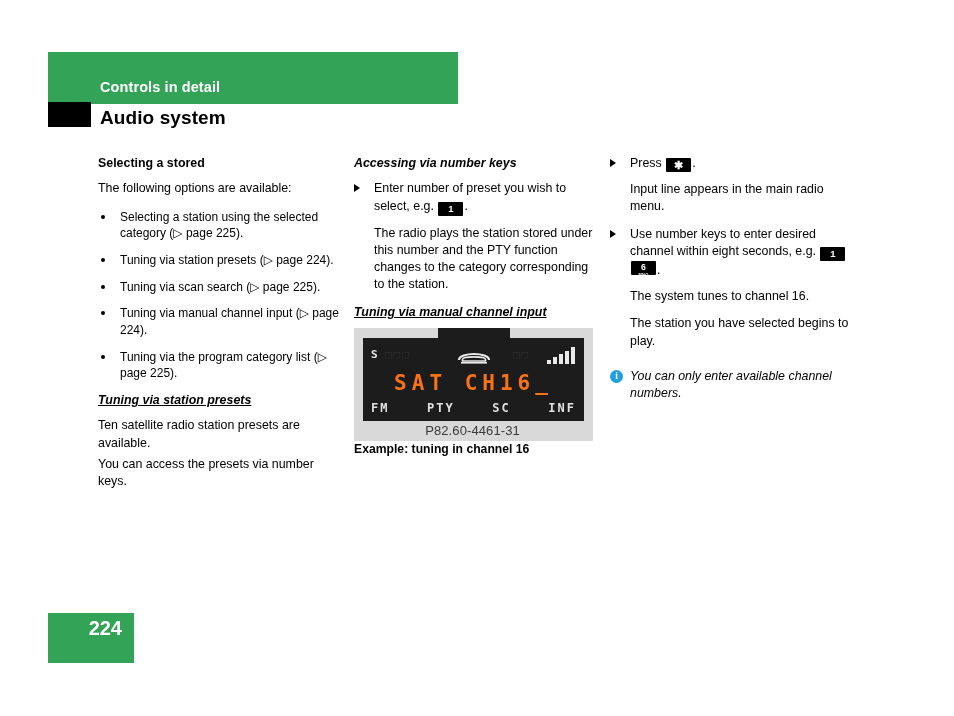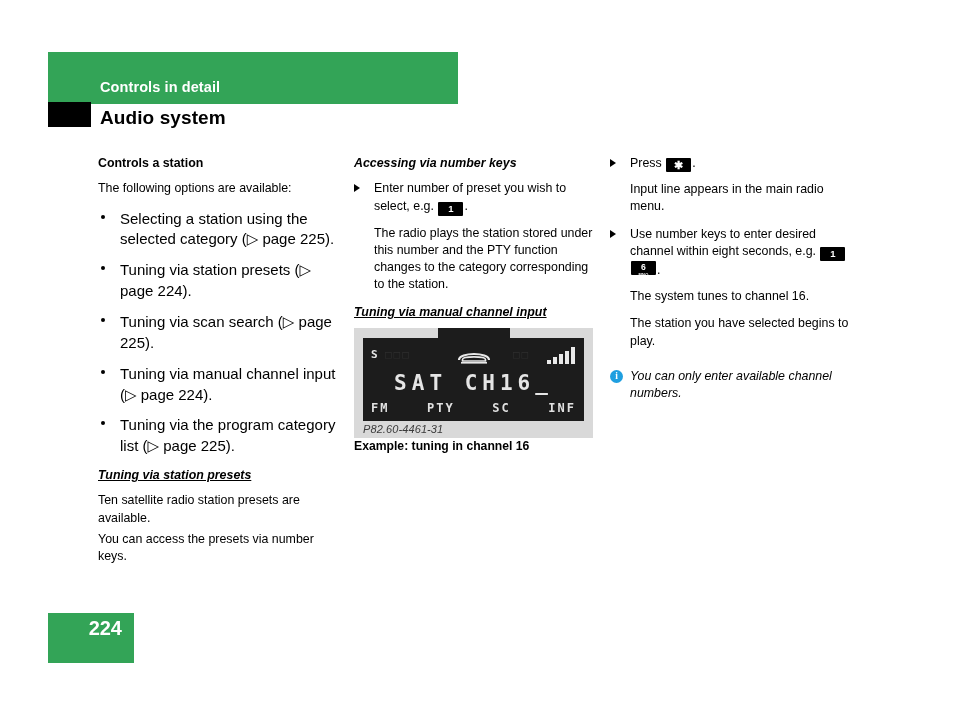--- a/index.html
+++ b/index.html
@@ -87,21 +87,21 @@
   
   ul.bullets {
     list-style: none;
     margin: 4px 0 0 0;
     padding: 0;
   }
   ul.bullets li {
     position: relative;
     padding-left: 22px;
     margin-bottom: 10px;
-    font-size: 15px;
+    font-size: 12px;
     line-height: 1.39;
   }
   ul.bullets li .dot {
     position: absolute;
     left: 3px;
     top: 6px;
     width: 4px;
     height: 4px;
     border-radius: 50%;
     background: #000;
@@ -264,46 +264,45 @@
   .lcd-bars i {
     display: block;
     width: 4px;
     background: #e9e9e9;
   }
   .lcd-main {
     position: absolute;
     left: 0; right: 0;
     top: 33px;
     text-align: center;
-    color: #e5e5e5;
+    color: #f97316;
     font-family: "DejaVu Sans Mono", monospace;
     font-size: 21px;
     font-weight: bold;
     letter-spacing: 5px;
     white-space: pre;
   }
   .lcd-soft {
     position: absolute;
     left: 8px; right: 8px;
     bottom: 6px;
     display: flex;
     justify-content: space-between;
     color: #e0e0e0;
     font-family: "DejaVu Sans Mono", monospace;
     font-size: 12px;
     font-weight: bold;
     letter-spacing: 2px;
   }
   .fig-code {
-    text-align: left;
-    font-size: 11px;
+    text-align: center;
+    font-size: 13px;
     color: #3a3a3a;
     padding: 2px 2px 0 0;
     letter-spacing: 0.1px;
-    font-style: italic;
   }
   .fig-caption {
     margin-top: 1px;
     font-size: 12.2px;
     font-weight: bold;
     line-height: 1.3;
   }
 
   
   .footer-box {
@@ -330,21 +329,21 @@
 </style>
 </head>
 <body>
 
 <div class="header-bar"></div>
 <div class="header-title">Controls in detail</div>
 <div class="header-tab-black"></div>
 <div class="header-subtitle">Audio system</div>
 
 <div class="col col-1">
-  <h3 class="sec-bold">Controls a station</h3>
+  <h3 class="sec-bold">Selecting a stored</h3>
   <p class="para">The following options are available:</p>
 
   <ul class="bullets">
     <li>
       <span class="dot"></span>
       <span>Selecting a station using the selected category (▷ page 225).</span>
     </li>
     <li>
       <span class="dot"></span>
       <span>Tuning via station presets (▷ page 224).</span>

